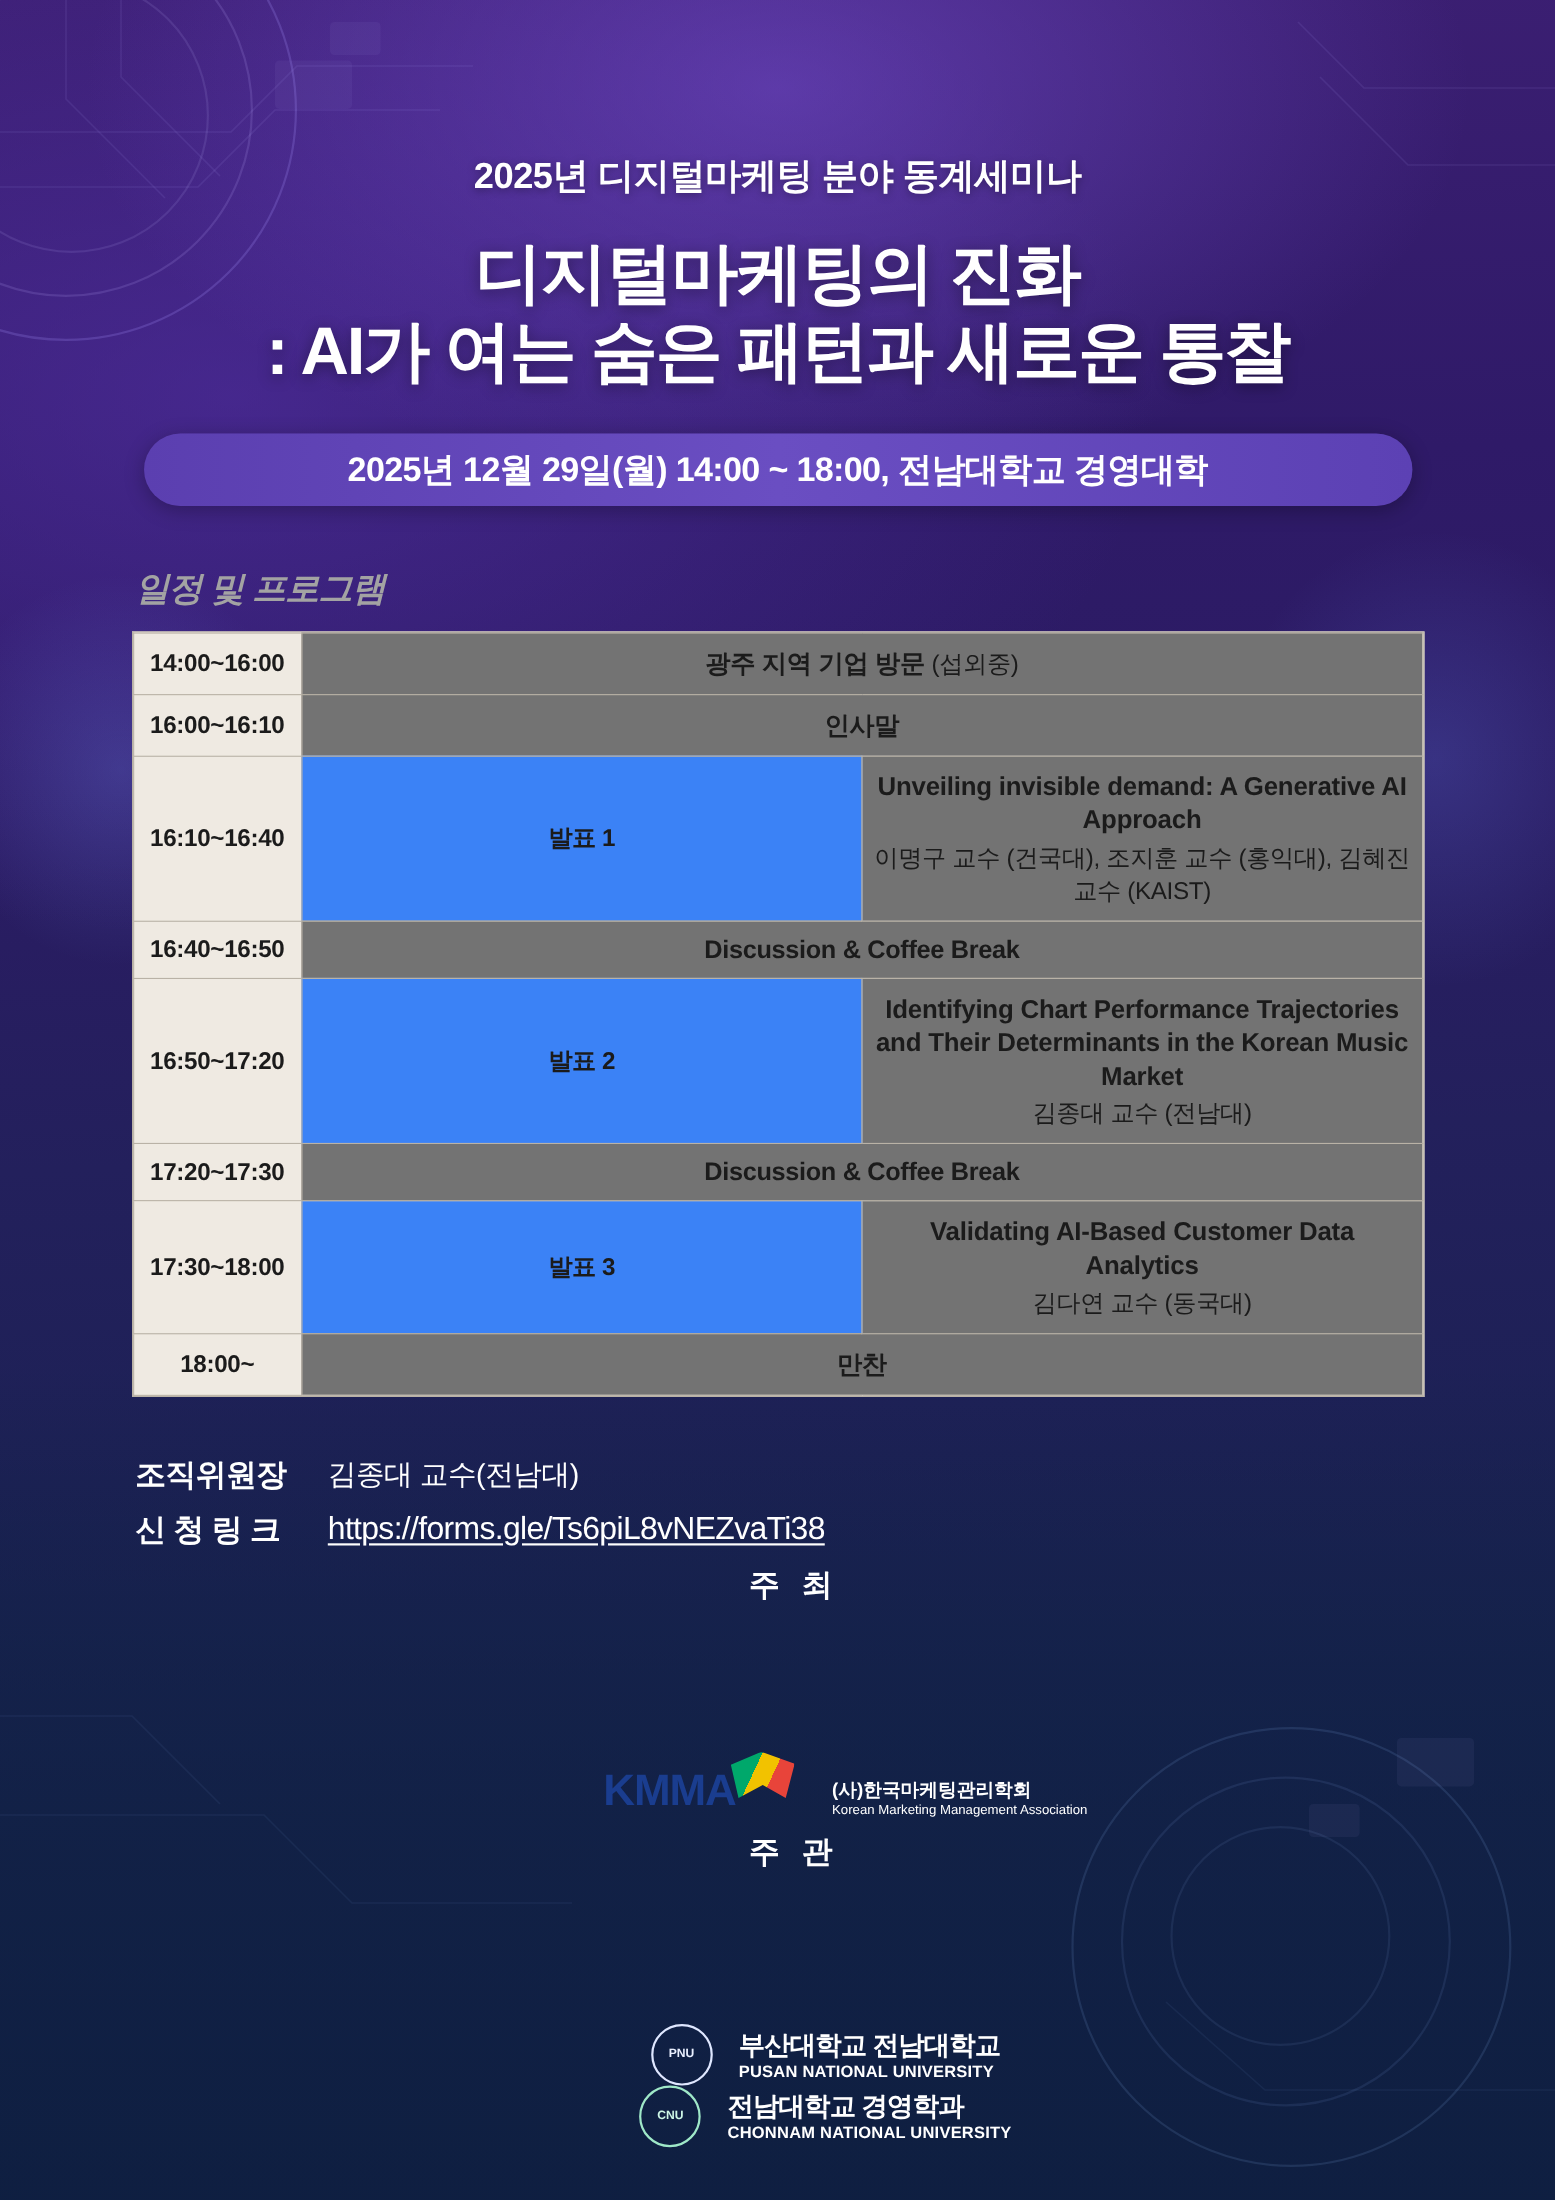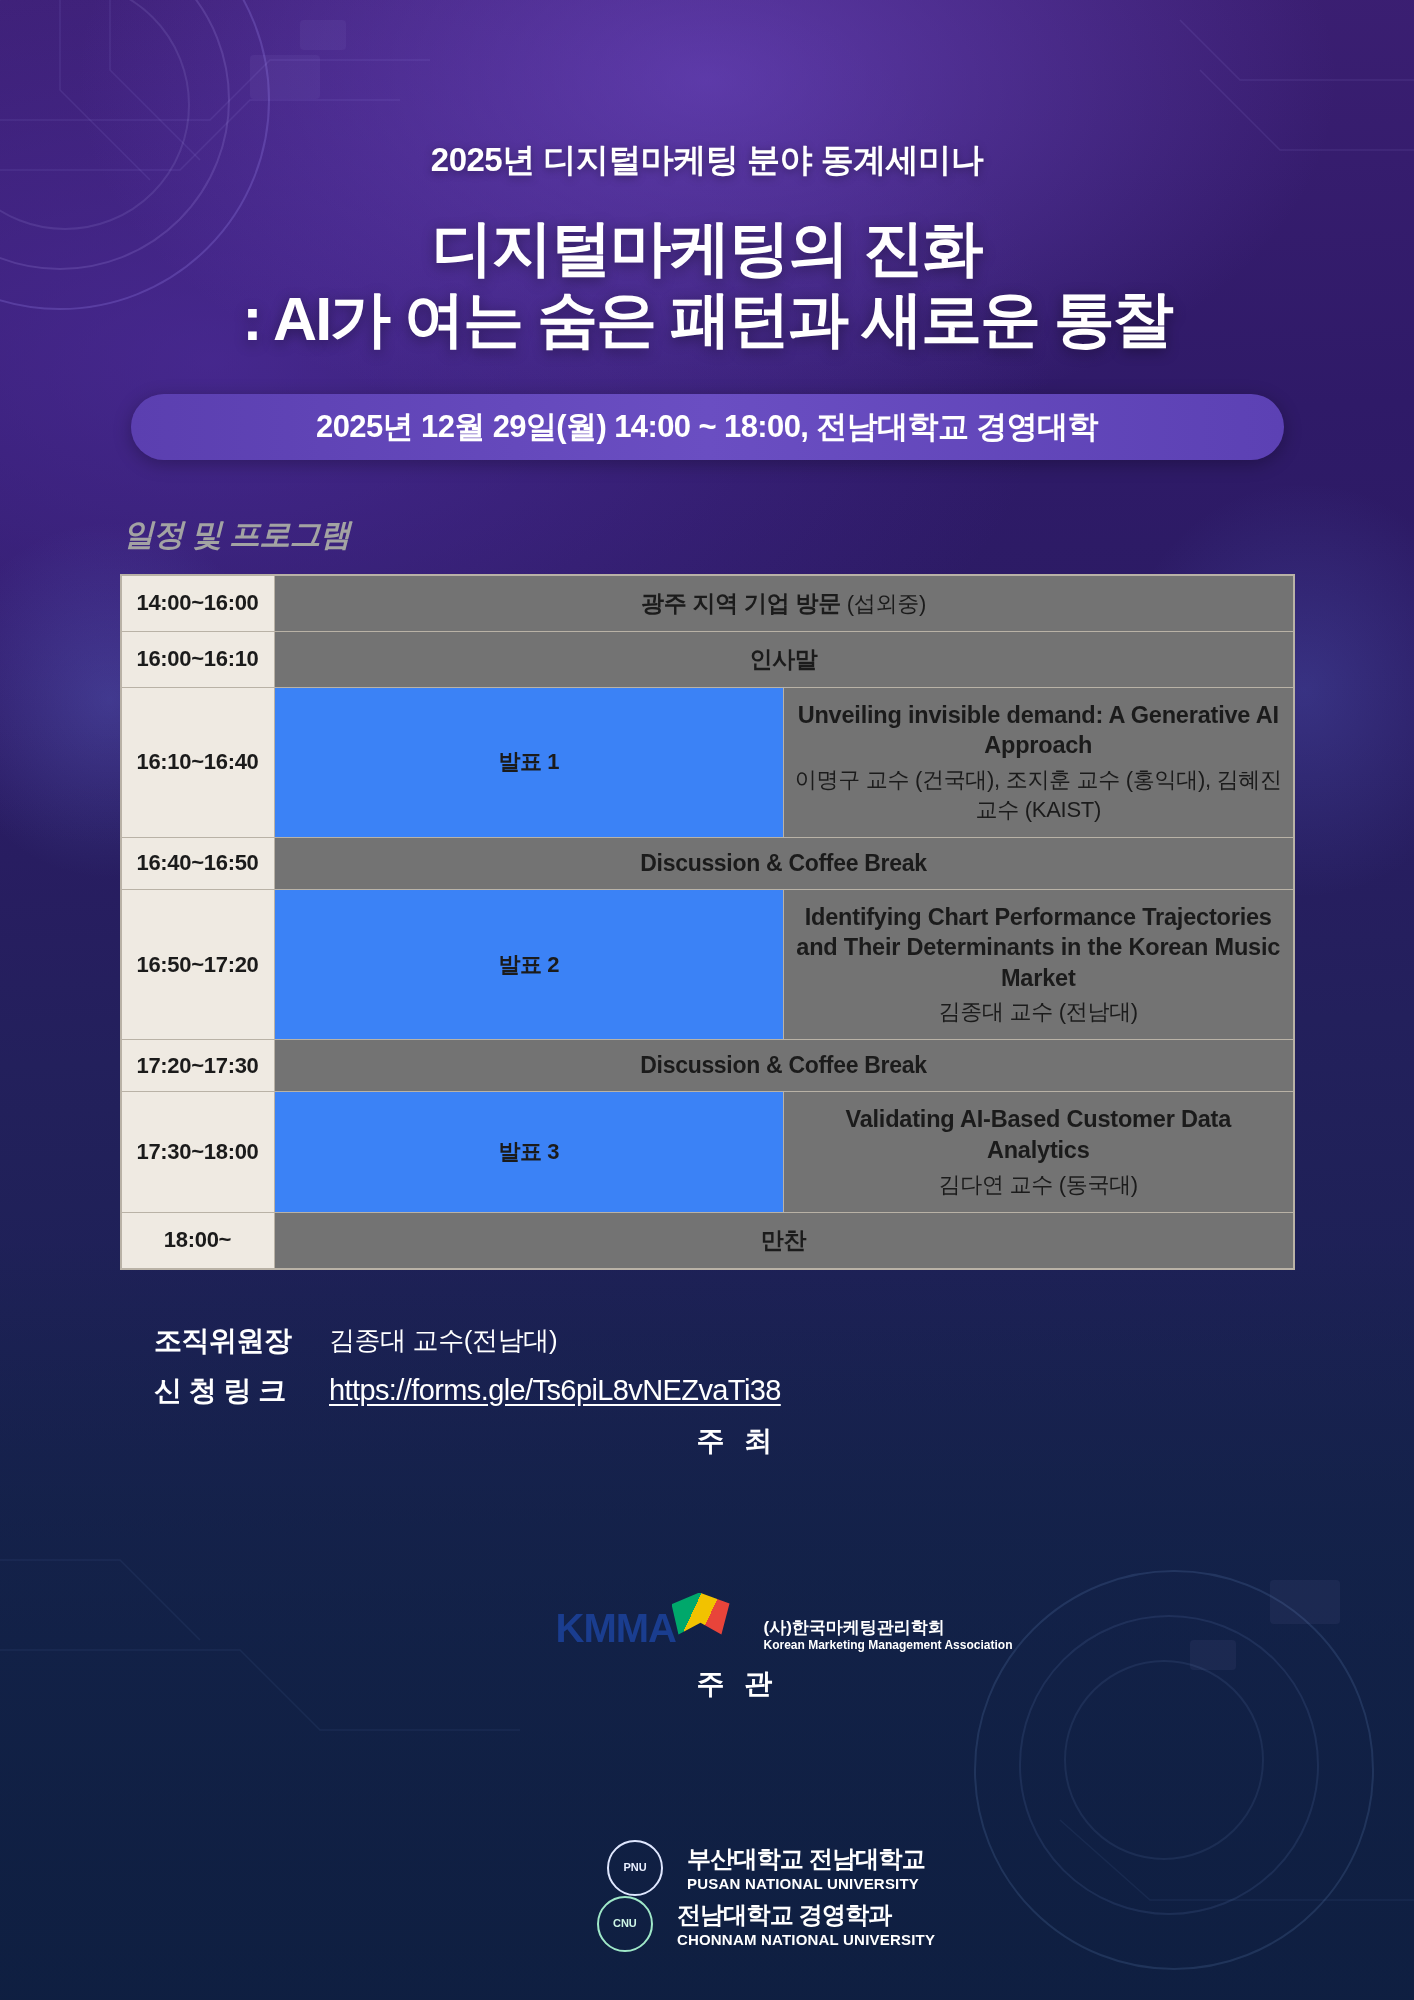--- a/index.html
+++ b/index.html
@@ -175,21 +175,20 @@
   
   .footer {
     position: relative;
     margin: 52px 0 0 123px;
     color: #ffffff;
   }
   .frow {
     display: flex;
     align-items: center;
     margin-bottom: 12px;
-    margin-left: 31px;
   }
   .flabel {
     width: 175px;
     flex: 0 0 175px;
     font-size: 28px;
     font-weight: 800;
     letter-spacing: -0.5px;
   }
   .flabel.spread { letter-spacing: 6px; }
   .fvalue {
@@ -223,21 +222,21 @@
     position: absolute; right: 6px; top: -4px;
     width: 58px; height: 42px;
     background:
       linear-gradient(115deg, #00a86b 0%, #00a86b 38%, #f2c200 38%, #f2c200 62%, #e8443a 62%, #e8443a 100%);
     clip-path: polygon(12% 100%, 0% 28%, 48% 0%, 100% 26%, 86% 100%, 50% 72%);
   }
   .kmma-sub {
     line-height: 1.2;
   }
   .kmma-sub .k1 { font-size: 17px; font-weight: 700; color: #ffffff; }
-  .kmma-sub .k2 { font-size: 12px; font-weight: 700; color: #ffffff; }
+  .kmma-sub .k2 { font-size: 12px; font-weight: 400; color: #ffffff; }
 
   .logo-org {
     display: flex;
     align-items: center;
     gap: 24px;
     margin-right: 36px;
   }
   .seal {
     width: 56px; height: 56px;
     border-radius: 50%;

